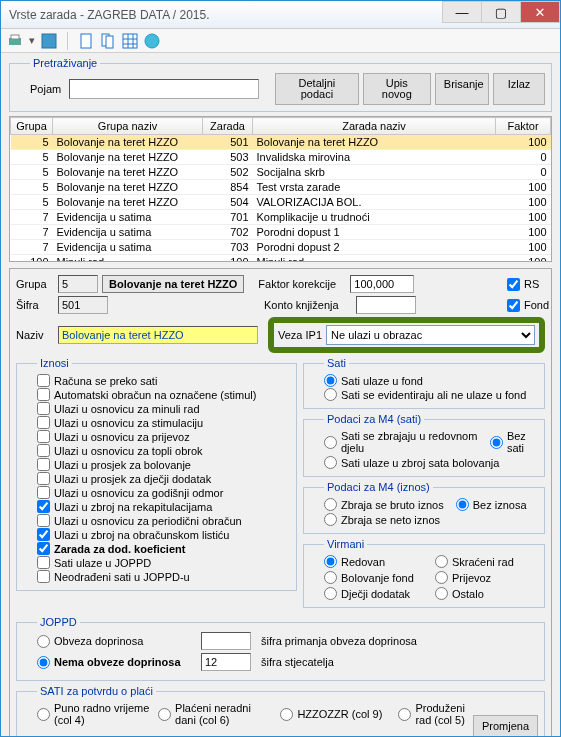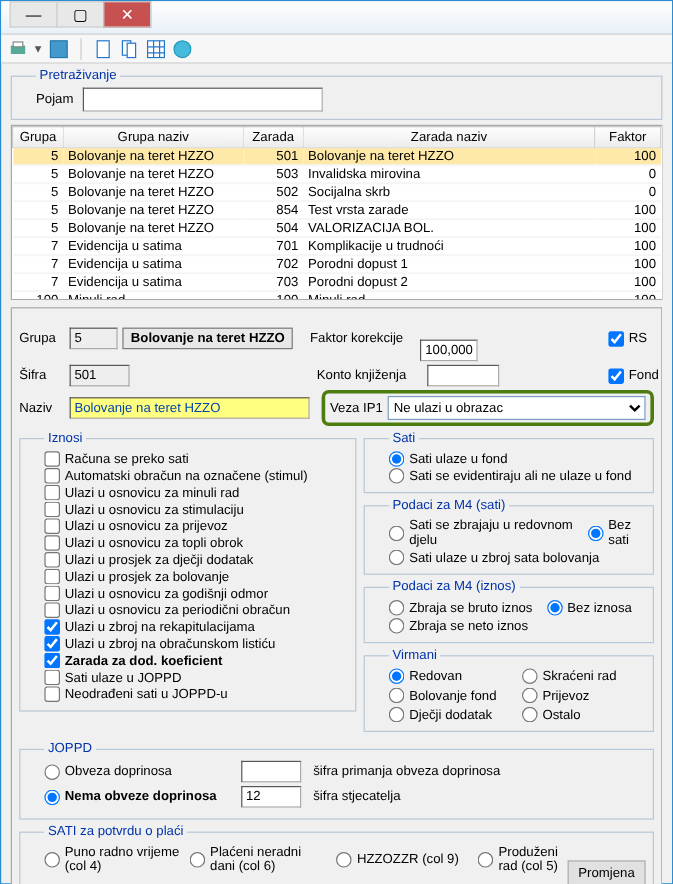--- a/index.html
+++ b/index.html
@@ -23,38 +23,39 @@
 table { border-collapse: collapse; width: 100%; table-layout: fixed; }
 th { background: linear-gradient(#fdfdfd,#ececec); border: 1px solid #c8c8c8; font-weight: normal; padding: 2px 4px; font-size: 11px; position: sticky; top: 0; }
 td { border-bottom: 1px solid #eee; padding: 1px 4px; font-size: 11px; overflow: hidden; white-space: nowrap; }
 tr.sel td { background: #ffe9a8; }
 .formblock { border: 1px solid #a9a9a9; padding: 6px; background: #f0f0f0; }
 .frow { display: flex; align-items: center; margin-bottom: 3px; gap: 4px; }
 .frow label { width: 38px; }
 .frow .lab2 { width: 88px; }
 .tin { height: 18px; border: 1px inset #aaa; background: #fff; padding: 0 3px; }
 .boldbtn { font-weight: bold; border: 1px solid #7a7a7a; background: #e8e8e8; padding: 2px 6px; }
-.red-high { border: 3px solid #4d7c0f; border-radius: 6px; padding: 2px 4px; display: flex; align-items: center; gap: 4px; }
+.red-high { border: 6px solid #4d7c0f; border-radius: 6px; padding: 2px 4px; display: flex; align-items: center; gap: 4px; }
 select { height: 20px; border: 1px solid #7a9ac0; background: #fff; }
 .cols { display: flex; gap: 6px; margin-top: 4px; }
 .leftcol { width: 281px; }
 .rightcol { flex: 1; }
 .chk { display: flex; align-items: center; gap: 4px; font-size: 11px; margin: 1px 0; }
 .chk input { margin: 0; }
 .rad { display: flex; align-items: center; gap: 4px; font-size: 11px; margin: 1px 0; }
 .radgrid { display: grid; grid-template-columns: 1fr 1fr; gap: 1px 8px; }
 .sati-row { display: grid; grid-template-columns: repeat(4,auto) 1fr auto; gap: 8px; align-items: center; }
 .al-r { text-align: right; }
 .c-link { color: #0645ad; }
 .highlight-input { background: #ffff80 !important; }
 </style>
 </head>
 <body>
 
 <div class="titlebar">
+  <span class="title">Vrste zarada - ZAGREB DATA  /  2015.</span>
   <div class="winbtns">
     <div class="winbtn">—</div>
     <div class="winbtn">▢</div>
     <div class="winbtn close">✕</div>
   </div>
 </div>
 
 <div class="toolbar">
   <span class="icon"><svg viewBox="0 0 16 16">
         <rect x="2" y="5" width="12" height="7" fill="#5a9"></rect>
@@ -84,20 +85,26 @@
       </svg></span>
 </div>
 
 <div class="content">
   <fieldset>
     <legend>Pretraživanje</legend>
     <div class="searchrow">
       <span>Pojam</span>
       <input type="text" style="width: 200px;" value="">
       <div style="flex:1"></div>
+      <div class="btnrow">
+        <div class="btn" style="line-height:11px">Detaljni podaci</div>
+        <div class="btn" style="line-height:11px">Upis novog</div>
+        <div class="btn">Brisanje</div>
+        <div class="btn">Izlaz</div>
+      </div>
     </div>
   </fieldset>
 
   <div class="tablewrap">
     <table>
       <colgroup>
           <col style="width:42px">
           <col style="width:150px">
           <col style="width:50px">
           <col>
@@ -179,21 +186,21 @@
         </tbody>
     </table>
   </div>
 
   <div class="formblock">
     <div class="frow">
       <label>Grupa</label>
       <input class="tin" style="width: 40px; background: rgb(238, 238, 238);" readonly="" value="5">
       <button class="boldbtn">Bolovanje na teret HZZO</button>
       <span class="lab2" style="margin-left:10px">Faktor korekcije</span>
-      <input class="tin" style="width: 48px; margin-top: 20px;" value="100,000">
+      <input class="tin" style="width: 64px;" value="100,000">
       <div style="flex:1"></div>
       <label class="chk">
           <input type="checkbox" checked="" style="">
           <span>RS</span>
         </label>
     </div>
     <div class="frow">
       <label>Šifra</label>
       <input class="tin" style="width: 50px; background: rgb(238, 238, 238);" readonly="" value="501">
       <span style="width:148px"></span>
@@ -238,37 +245,37 @@
               <label class="chk">
                 <input type="checkbox" style="">
                 <span>Ulazi u osnovicu za prijevoz</span>
               </label>
               <label class="chk">
                 <input type="checkbox" style="">
                 <span>Ulazi u osnovicu za topli obrok</span>
               </label>
               <label class="chk">
                 <input type="checkbox" style="">
+                <span>Ulazi u prosjek za bolovanje</span>
+              </label>
+              <label class="chk">
+                <input type="checkbox" style="">
                 <span>Ulazi u prosjek za dječji dodatak</span>
               </label>
               <label class="chk">
                 <input type="checkbox" style="">
-                <span>Ulazi u prosjek za bolovanje</span>
-              </label>
-              <label class="chk">
-                <input type="checkbox" style="">
                 <span>Ulazi u osnovicu za godišnji odmor</span>
-              </label>
-              <label class="chk">
-                <input type="checkbox" style="">
-                <span>Ulazi u osnovicu za periodični obračun</span>
               </label>
               <label class="chk">
                 <input type="checkbox" checked="" style="">
                 <span>Ulazi u zbroj na rekapitulacijama</span>
+              </label>
+              <label class="chk">
+                <input type="checkbox" style="">
+                <span>Ulazi u osnovicu za periodični obračun</span>
               </label>
               <label class="chk">
                 <input type="checkbox" checked="" style="">
                 <span>Ulazi u zbroj na obračunskom listiću</span>
               </label>
               <label class="chk">
                 <input type="checkbox" checked="" style="">
                 <span style="font-weight: bold;">Zarada za dod. koeficient</span>
               </label>
               <label class="chk">

